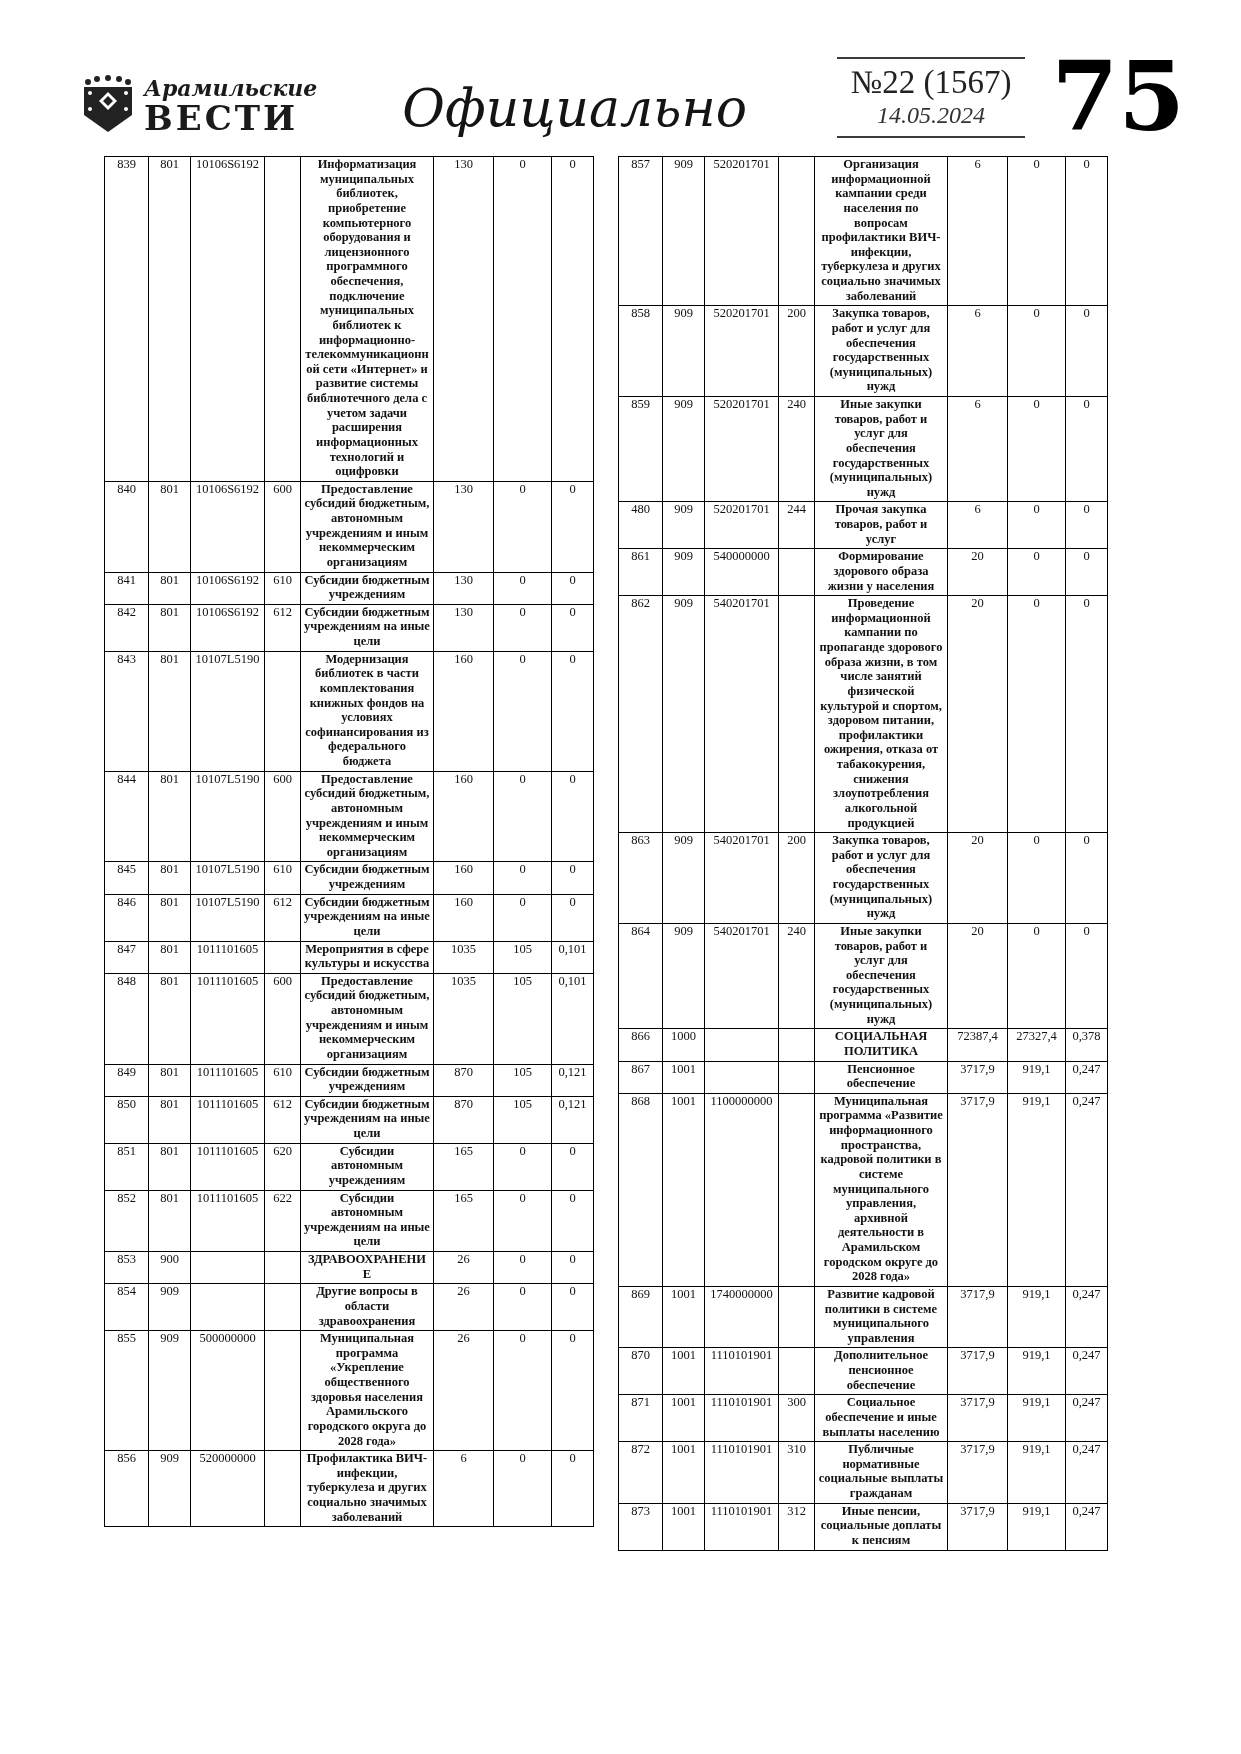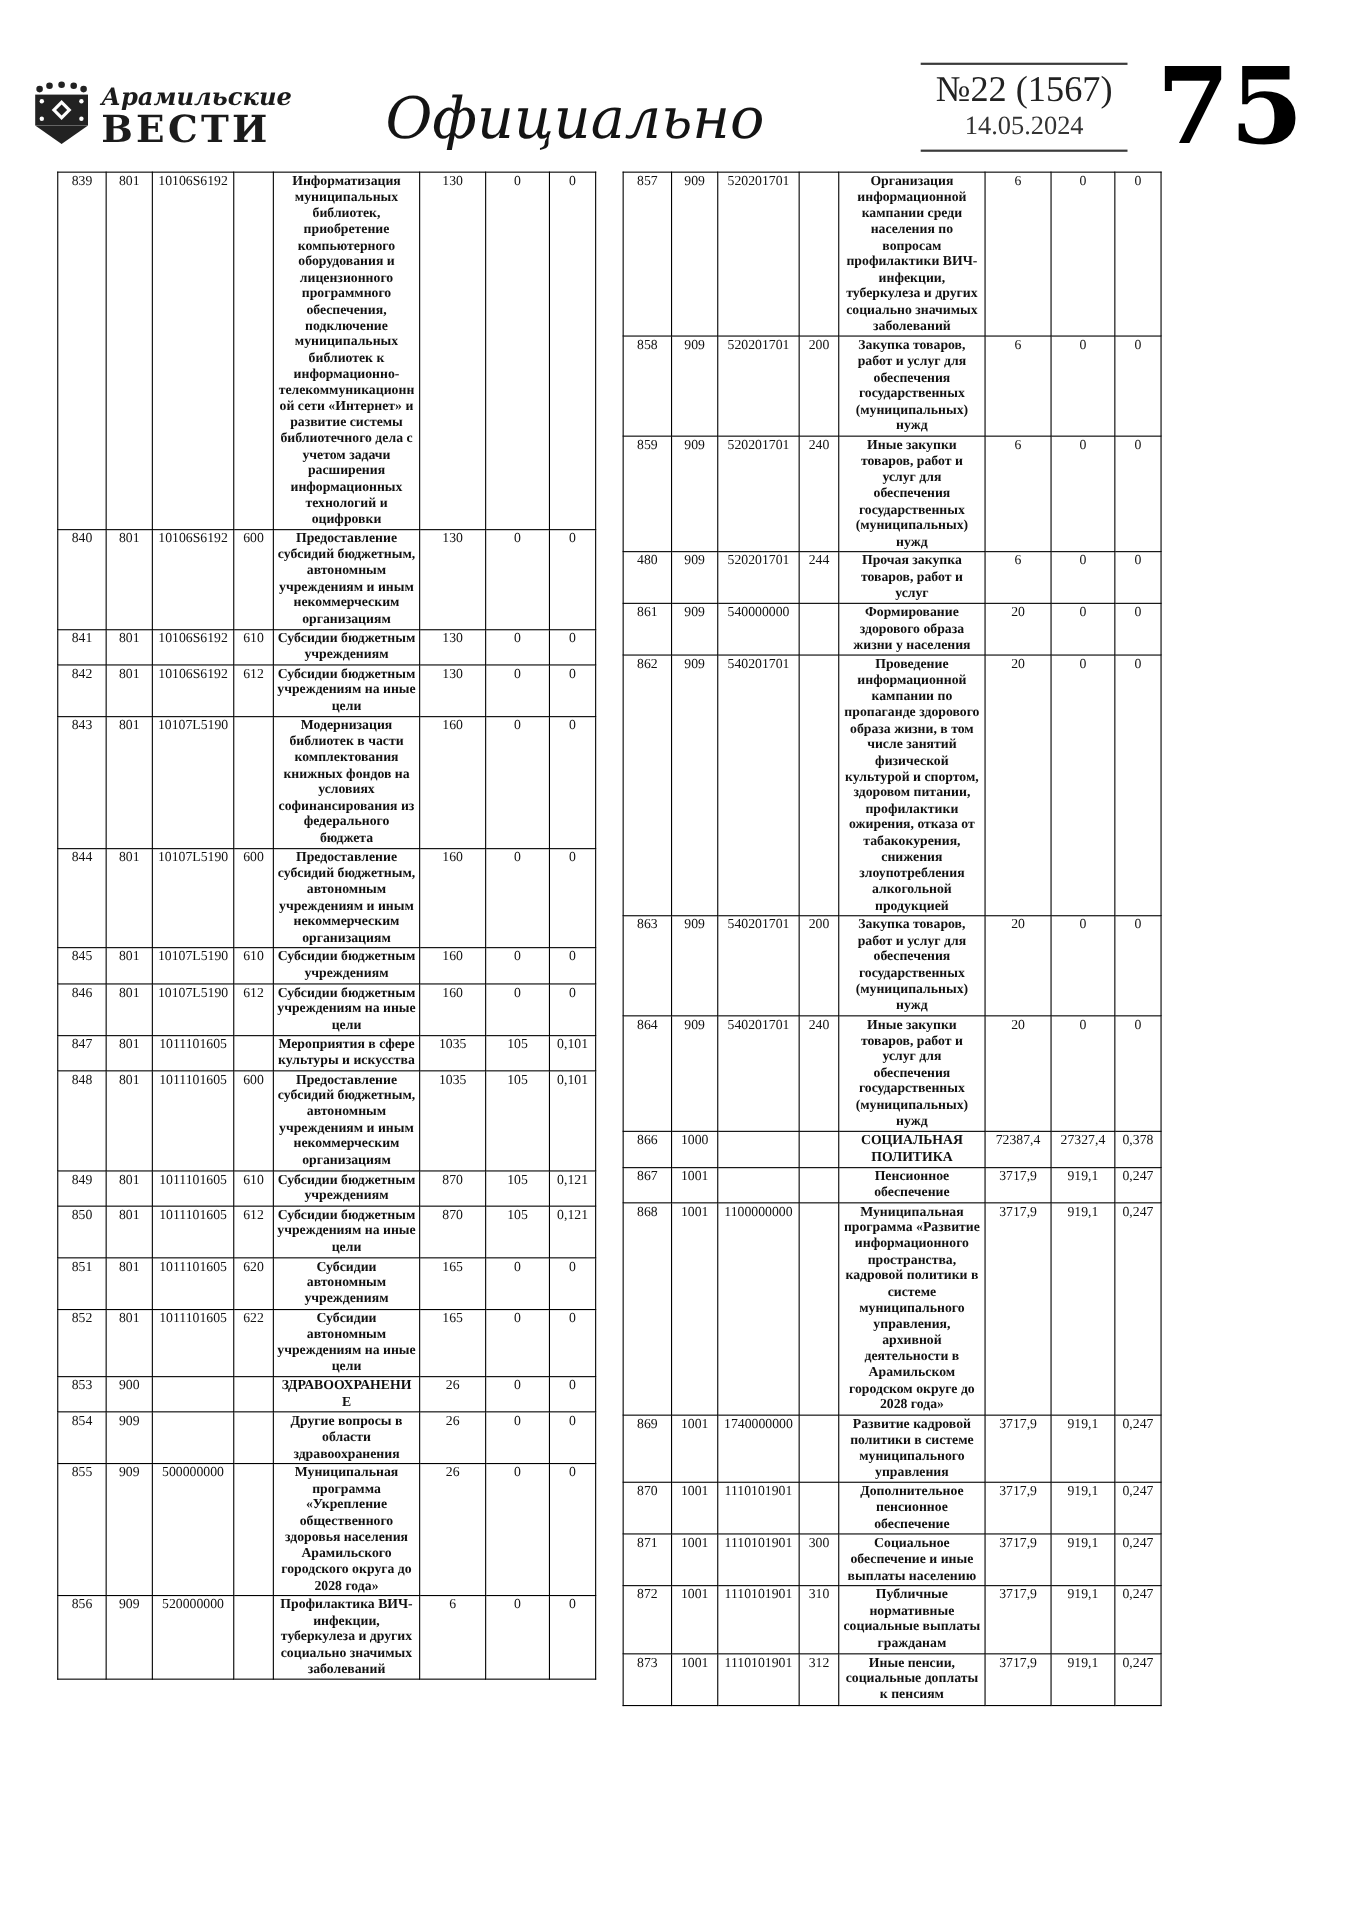--- a/index.html
+++ b/index.html
@@ -1,36 +1,36 @@
 <!DOCTYPE html>
 <html lang="ru"><head>
 <meta charset="utf-8">
 <style>
   html,body{margin:0;padding:0;background:#e8e8e8;}
   .page{
     width:1241px;height:1754px;margin:0 auto;background:#ffffff;color:#111;
-    box-sizing:border-box;padding:46px 56px 30px 28px;position:relative;overflow:hidden;
+    box-sizing:border-box;padding:46px 56px 30px 80px;position:relative;overflow:hidden;
     font-family:"Liberation Serif", serif;
   }
   
   .masthead{display:flex;align-items:flex-end;height:92px;margin-bottom:18px;}
   .brand{display:flex;align-items:center;gap:8px;}
   .brand-text{display:flex;flex-direction:column;line-height:1;}
   .brand-line1{font-style:italic;font-size:22px;font-weight:bold;font-family:"DejaVu Serif", serif;color:#1b1b1b;}
   .brand-line2{font-weight:bold;font-size:34px;letter-spacing:3px;font-family:"DejaVu Serif", serif;color:#1b1b1b;margin-top:2px;}
   .section-title{
     font-style:italic;font-size:52px;font-family:"DejaVu Serif", serif;color:#141414;
     margin-left:85px;line-height:1;padding-bottom:4px;
   }
   .issue-block{
     margin-left:auto;text-align:center;padding:5px 14px 6px;line-height:1.15;
     border-top:2px solid #3a3a3a;border-bottom:2px solid #3a3a3a;color:#222;
   }
   .issue-no{font-size:33px;}
-  .issue-date{font-size:24px;color:#333;}
+  .issue-date{font-size:24px;color:#333;font-style:italic;}
   .page-number{
     font-size:96px;font-weight:bold;font-family:"DejaVu Serif", serif;color:#000;
     line-height:.8;margin-left:26px;padding-bottom:2px;
   }
   
   .columns{display:flex;align-items:flex-start;gap:24px;margin-left:24px;}
   table.budget{border-collapse:collapse;table-layout:fixed;width:489px;}
   table.budget td{
     border:1px solid #000;vertical-align:top;text-align:center;
     padding:0 3px 2px;font-size:12.5px;line-height:1.17;

